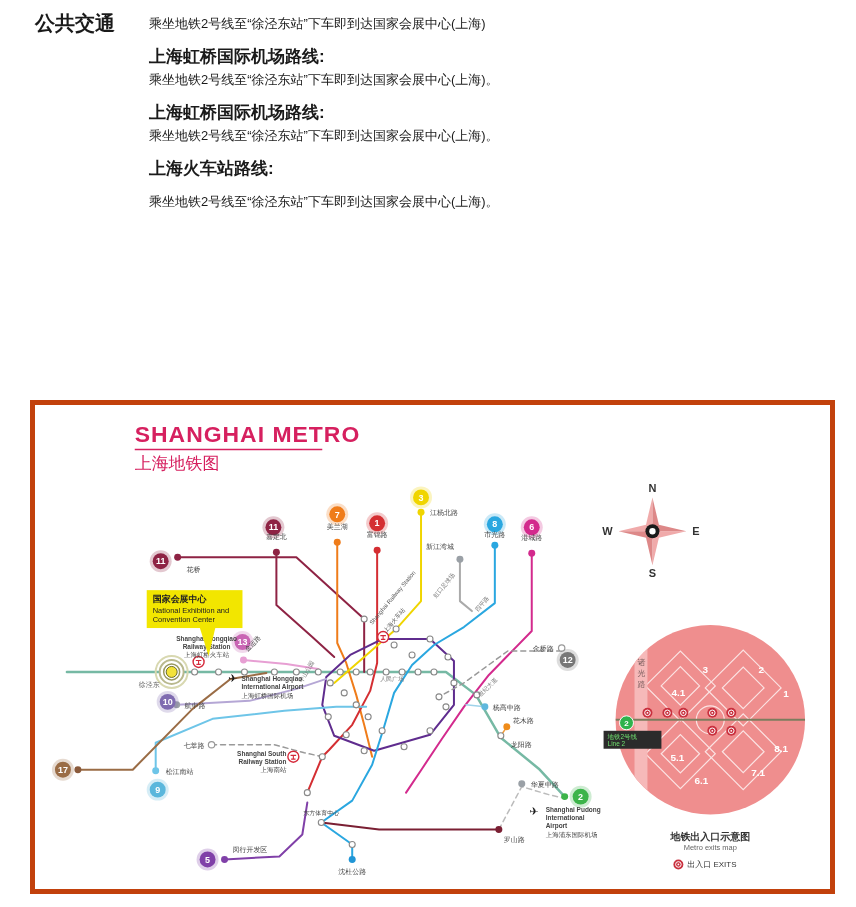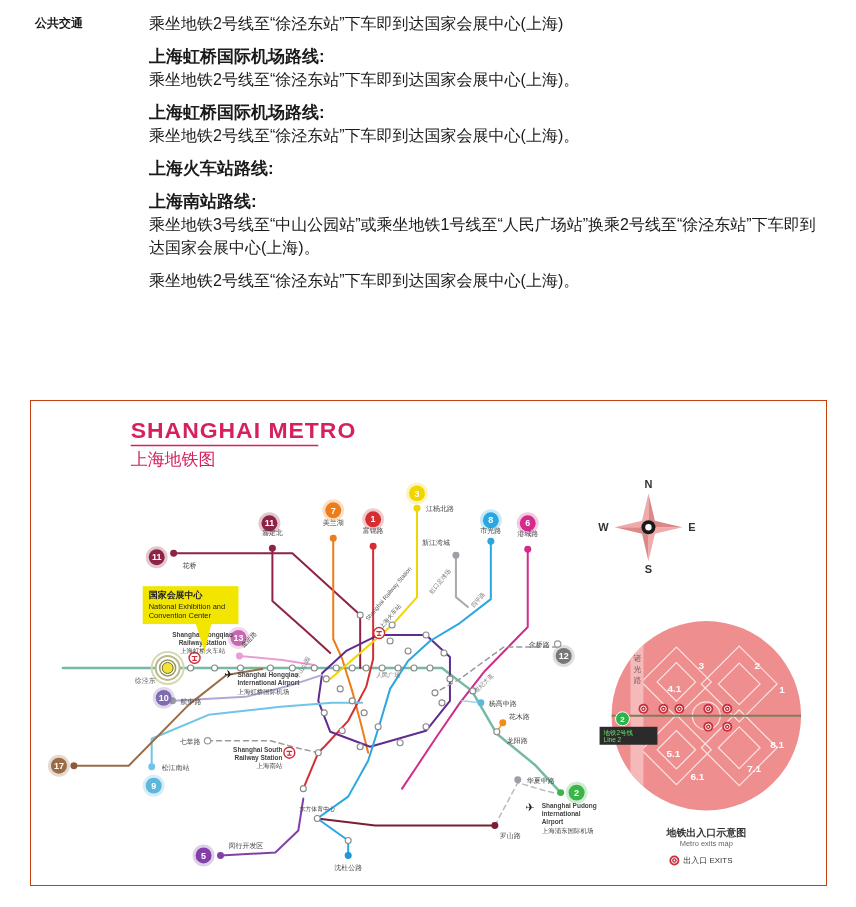--- a/index.html
+++ b/index.html
@@ -1,25 +1,25 @@
 <!DOCTYPE html>
 <html><head>
 <meta charset="utf-8">
 <style>
   html,body{margin:0;padding:0;background:#fff;}
   body{width:856px;height:907px;position:relative;overflow:hidden;
        font-family:"Liberation Sans","DejaVu Sans",sans-serif;color:#1a1a1a;}
   .doc{display:flex;padding:12px 0 0 35px;}
-  .doc-heading{width:114px;font-size:12px;font-weight:bold;flex:none;line-height:23px;}
+  .doc-heading{width:114px;font-size:20px;font-weight:bold;flex:none;line-height:23px;}
   .routes{width:676px;}
   .route{margin-bottom:10px;}
   .route-title{font-size:17px;font-weight:bold;line-height:23px;}
-  .route-body{font-size:16px;line-height:23px;}
+  .route-body{font-size:13px;line-height:23px;}
   .map-frame{position:absolute;left:30px;top:400px;width:795px;height:484px;
-             border:1px solid #c2410c;background:#fff;}
+             border:5px solid #c2410c;background:#fff;}
   .map-frame svg{display:block;width:100%;height:100%;}
   text{font-family:"Liberation Sans","DejaVu Sans",sans-serif;}
 </style>
 </head>
 <body>
 
 <div class="doc">
   <div class="doc-heading">公共交通</div>
   <div class="routes">
       <div class="route">
@@ -28,24 +28,20 @@
       <div class="route">
         <div class="route-title">上海虹桥国际机场路线:</div>
         <div class="route-body">乘坐地铁2号线至“徐泾东站”下车即到达国家会展中心(上海)。</div>
       </div>
       <div class="route">
         <div class="route-title">上海虹桥国际机场路线:</div>
         <div class="route-body">乘坐地铁2号线至“徐泾东站”下车即到达国家会展中心(上海)。</div>
       </div>
       <div class="route">
         <div class="route-title">上海火车站路线:</div>
-      </div>
-      <div class="route">
-        <div class="route-title">上海南站路线:</div>
-        <div class="route-body">乘坐地铁3号线至“中山公园站”或乘坐地铁1号线至“人民广场站”换乘2号线至“徐泾东站”下车即到达国家会展中心(上海)。</div>
       </div>
       <div class="route">
         <div class="route-body">乘坐地铁2号线至“徐泾东站”下车即到达国家会展中心(上海)。</div>
       </div>
     </div>
 </div>
 
 <div class="map-frame">
   <svg id="metro-map" viewBox="0 0 797 484">
       <text x="100" y="36" font-size="23" font-weight="bold" fill="#d6205f" letter-spacing="1">SHANGHAI METRO</text>

